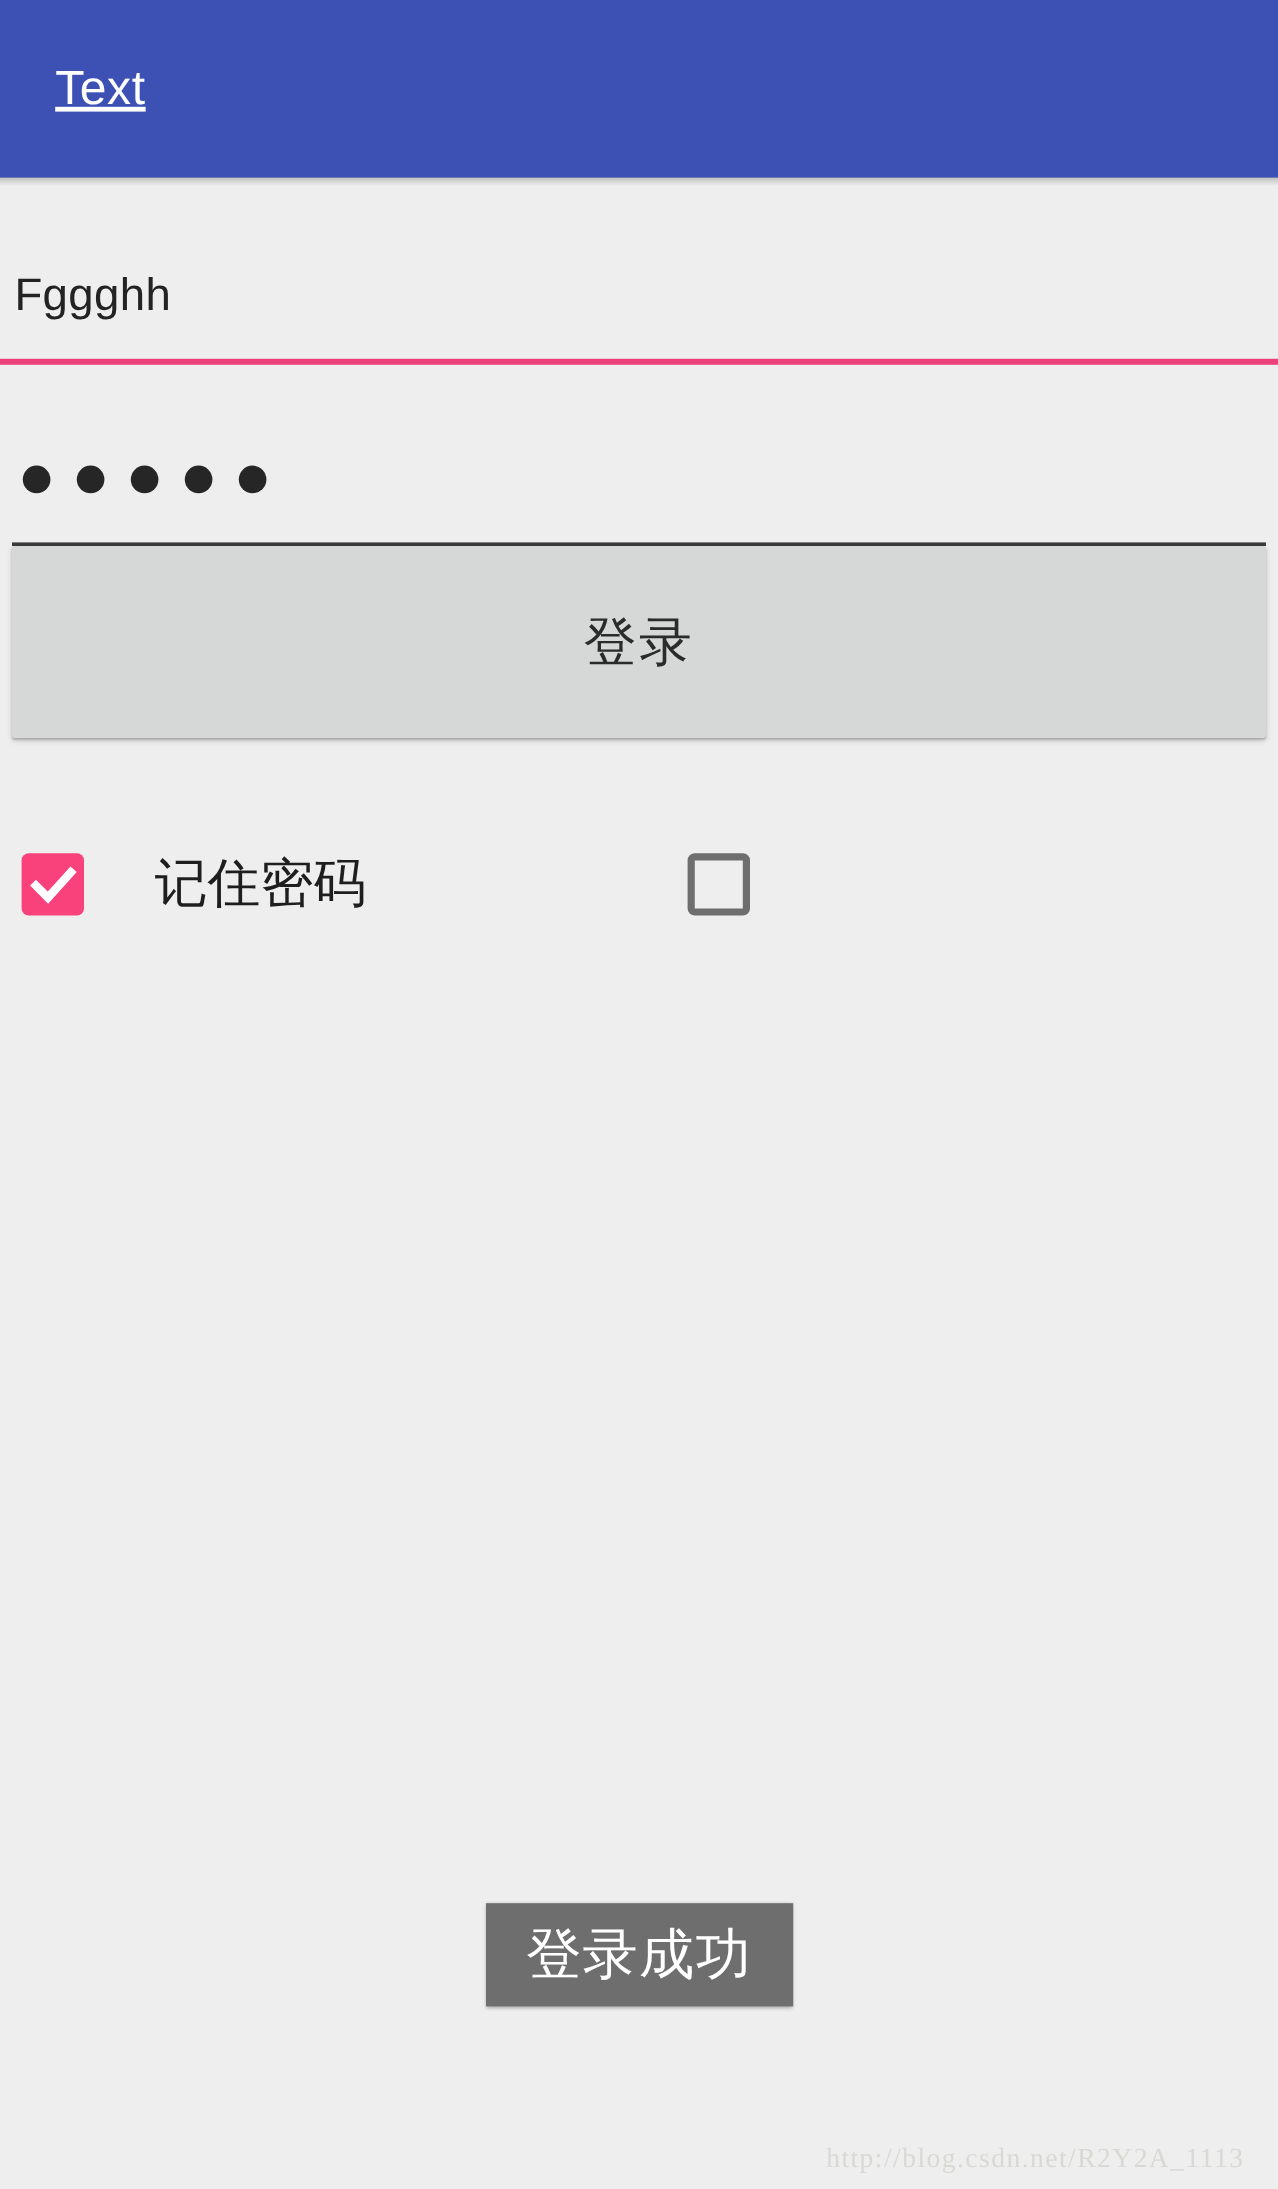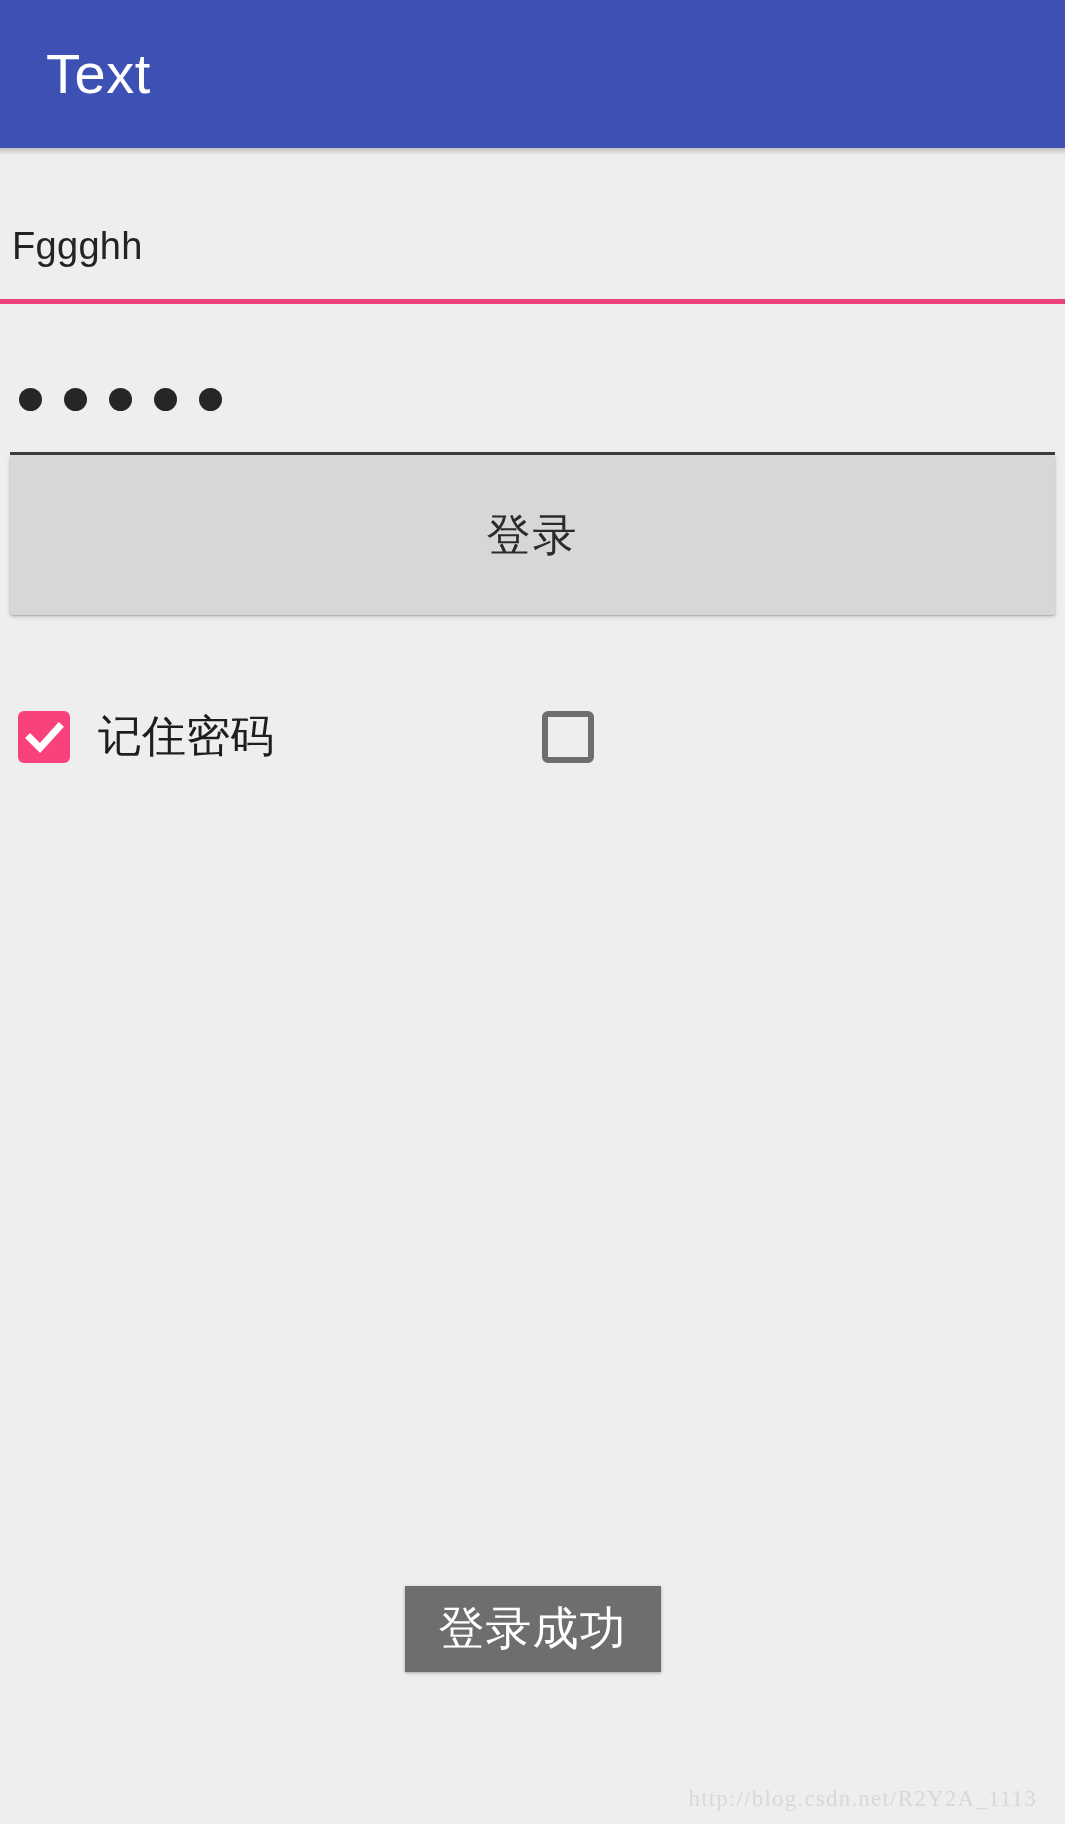--- a/index.html
+++ b/index.html
@@ -21,24 +21,25 @@
     background: #3d51b5;
     display: flex;
     align-items: center;
     box-sizing: border-box;
     padding-left: 46px;
     position: relative;
     z-index: 5;
   }
   .appbar-title {
     color: #ffffff;
-    font-size: 56px;
+    font-size: 40px;
     font-weight: 400;
     letter-spacing: 0.5px;
     line-height: 1;
+    text-decoration: underline;
   }
   .appbar-shadow {
     height: 8px;
     width: 100%;
     background: linear-gradient(to bottom, rgba(0,0,0,0.22), rgba(0,0,0,0.0));
     position: relative;
     z-index: 4;
     margin-top: -1px;
   }
 
@@ -126,20 +127,21 @@
   .checkbox-row {
     margin-top: 92px;
     display: flex;
     align-items: center;
     padding-left: 18px;
   }
   .checkbox-item {
     display: flex;
     align-items: center;
     cursor: pointer;
+    gap: 31px;
   }
   .checkbox-item + .checkbox-item {
     margin-left: 268px;
   }
   .cb {
     width: 52px;
     height: 52px;
     border-radius: 6px;
     box-sizing: border-box;
     flex: 0 0 auto;

